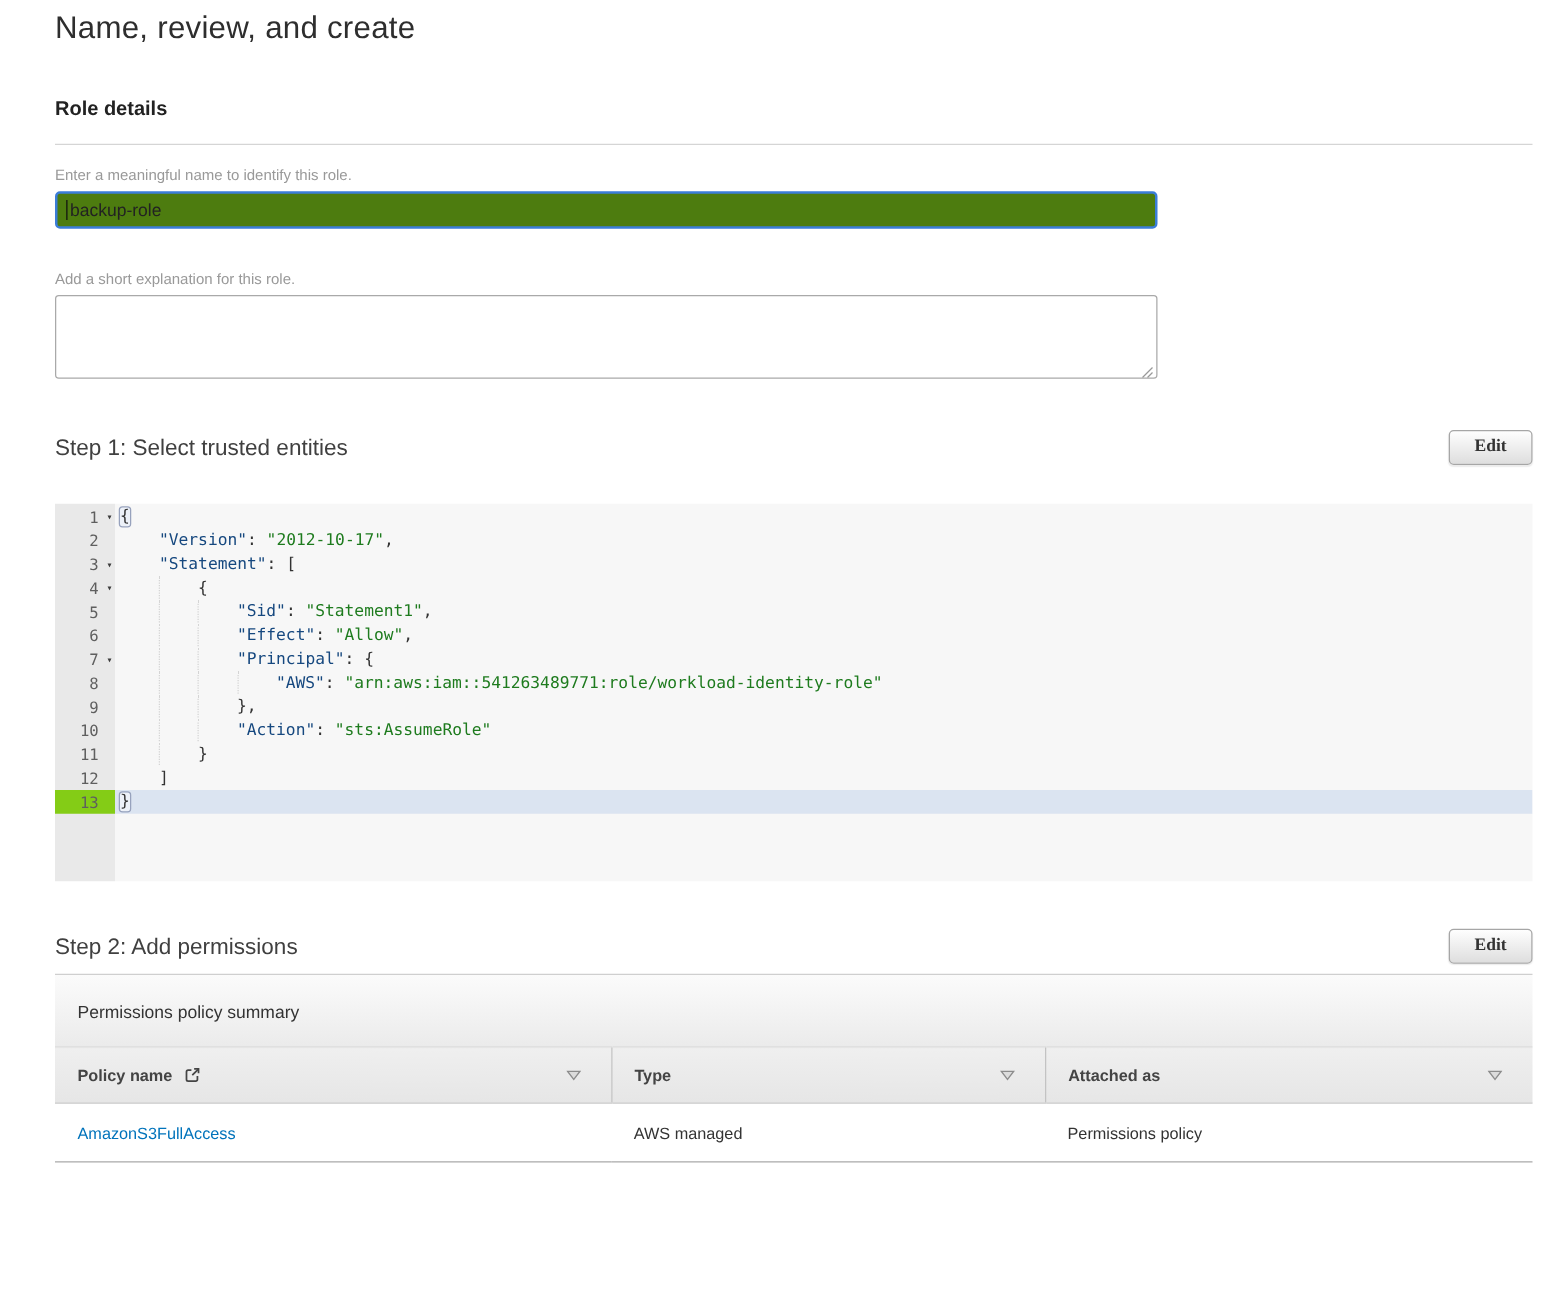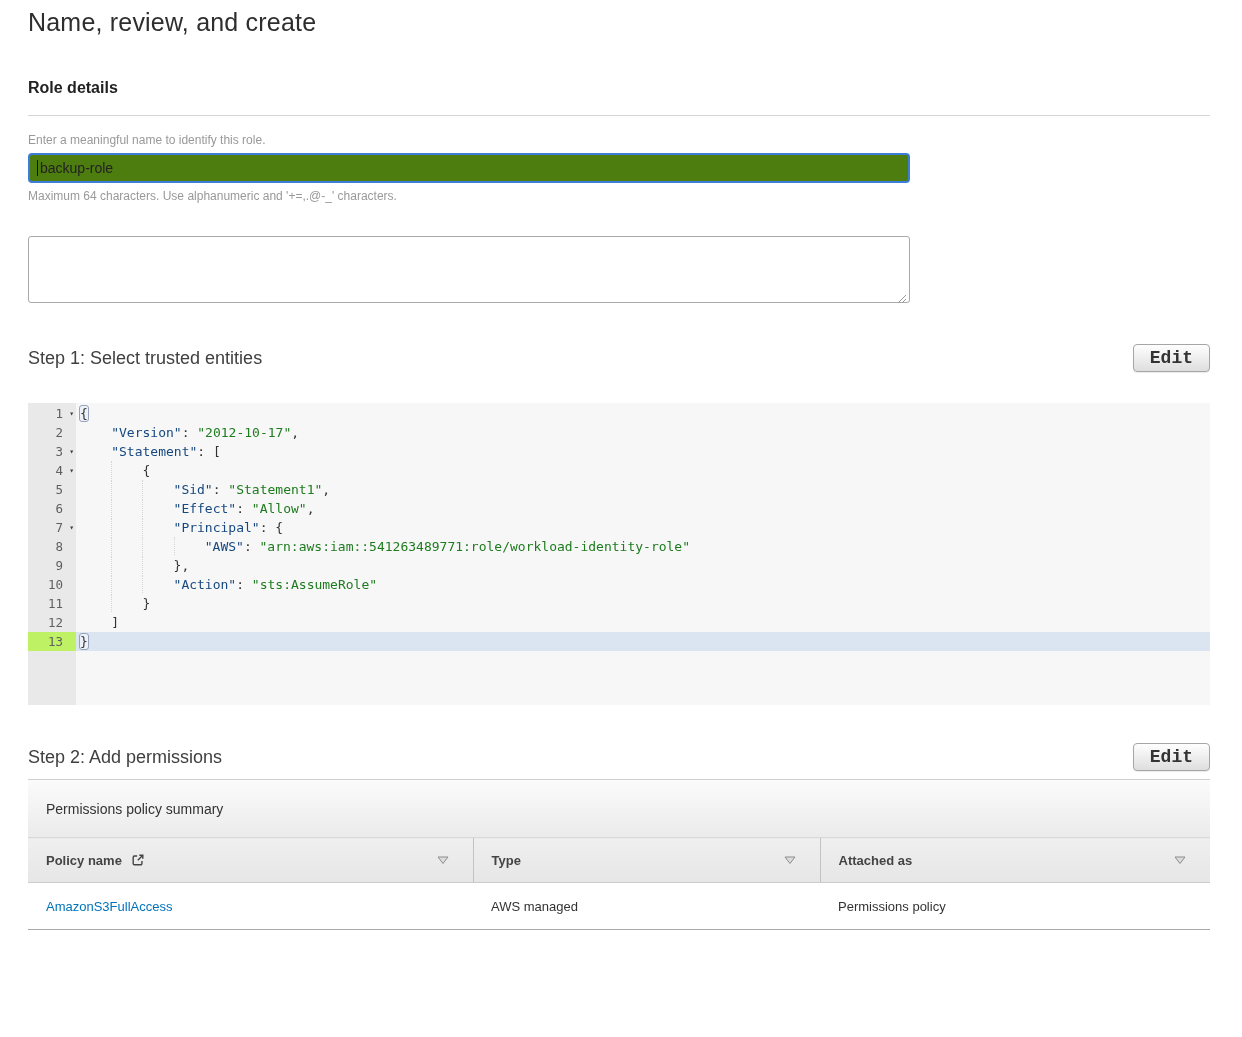--- a/index.html
+++ b/index.html
@@ -2,21 +2,21 @@
 <html><head>
 <meta charset="utf-8">
 <style>
   * { box-sizing: border-box; margin: 0; padding: 0; }
   html, body { background: #ffffff; }
   body {
     width: 1242px; height: 1037px; overflow: hidden;
     font-family: "Liberation Sans", sans-serif;
     color: #333;
   }
-  .page { padding: 8px 32px 0 28px; width: 985px; }
+  .page { padding: 8px 32px 0 44px; width: 985px; }
   .content { width: 1182px; margin-top: 20px; }
 
   h1.page-title { font-size: 25px; font-weight: 500; color: #2e2e2e; letter-spacing: 0.2px; }
 
   h2.section-heading { margin-top: 42px; font-size: 16px; font-weight: 700; color: #222; }
   hr.rule { border: none; border-top: 1px solid #d5d5d5; margin-top: 18px; }
 
   .field { margin-top: 17px; }
   .field-label { font-size: 14px; color: #444; }
   .field-help { font-size: 12px; color: #999; margin-top: 3px; }
@@ -42,30 +42,30 @@
   }
   .resize-handle { position: absolute; right: 3px; bottom: 3px; width: 10px; height: 10px; }
 
   .step-row { margin-top: 41px; display: flex; align-items: center; justify-content: space-between; }
   .step-row.second { margin-top: 38px; }
   .step-heading { font-size: 18px; font-weight: 400; color: #404040; }
   button.edit-btn {
     min-width: 67px; height: 28px; padding: 0 16px;
     background: linear-gradient(#fefefe, #dedede);
     border: 1px solid #a6a6a6; border-radius: 4px;
-    font-size: 18px; font-weight: 700; color: #333;
-    font-family: Liberation Mono, monospace;
+    font-size: 14px; font-weight: 700; color: #333;
+    font-family: Liberation Serif, serif;
     box-shadow: 0 1px 1px rgba(0,0,0,0.08); cursor: pointer;
   }
 
   
   .editor { margin-top: 31px; width: 1182px; height: 302px; display: flex; font-family: "DejaVu Sans Mono", monospace; font-size: 13px; }
   .gutter { width: 48px; background: #e9e9e9; flex-shrink: 0; padding-top: 1px; }
   .gut-line { display: flex; align-items: center; justify-content: flex-end; height: 19px; padding-right: 2px; }
-  .gut-line.active-gut { background: #bef264; }
+  .gut-line.active-gut { background: #84cc16; }
   .gut-num { color: #5f5f5f; font-size: 12.5px; }
   .gut-fold { width: 11px; text-align: right; font-size: 8px; color: #3c3c3c; cursor: pointer; line-height: 19px; }
   .codearea { flex: 1; background: #f7f7f7; padding-top: 1px; overflow: hidden; }
   .code-line { height: 19px; line-height: 19px; white-space: pre; padding-left: 4px; }
   .code-line.active-line { background: #dbe4f1; }
   .tok-ind { display: inline-block; width: 31.2px; height: 18px; vertical-align: top; border-left: 1px dotted #d4d4d4; }
   .code-line .tok-ind:first-child { border-left-color: transparent; }
   .tok-key { color: #16487f; }
   .tok-str { color: #1e7b1e; }
   .tok-p { color: #333; }
@@ -110,24 +110,24 @@
   <div class="content">
     <h2 class="section-heading">Role details</h2>
     <hr class="rule">
 
     <div class="field">
       <div class="field-help">Enter a meaningful name to identify this role.</div>
       <div class="input-wrap">
         <input class="text-input" type="text" value="backup-role" style="">
         <div class="caret"></div>
       </div>
-      <div class="field-hint">Maximum 64 characters. Use alphanumeric and '+=,.@-_' characters.</div>
     </div>
 
     <div class="field" style="margin-top:33px;">
+      <div class="field-help">Add a short explanation for this role.</div>
       <div class="textarea-wrap">
         <textarea class="text-area" style=""></textarea>
         <span class="resize-handle">
           <svg width="10" height="10" viewBox="0 0 10 10">
             <line x1="1" y1="9" x2="9" y2="1" stroke="#999" stroke-width="1"></line>
             <line x1="5" y1="9" x2="9" y2="5" stroke="#999" stroke-width="1"></line>
           </svg>
         </span>
       </div>
     </div>

